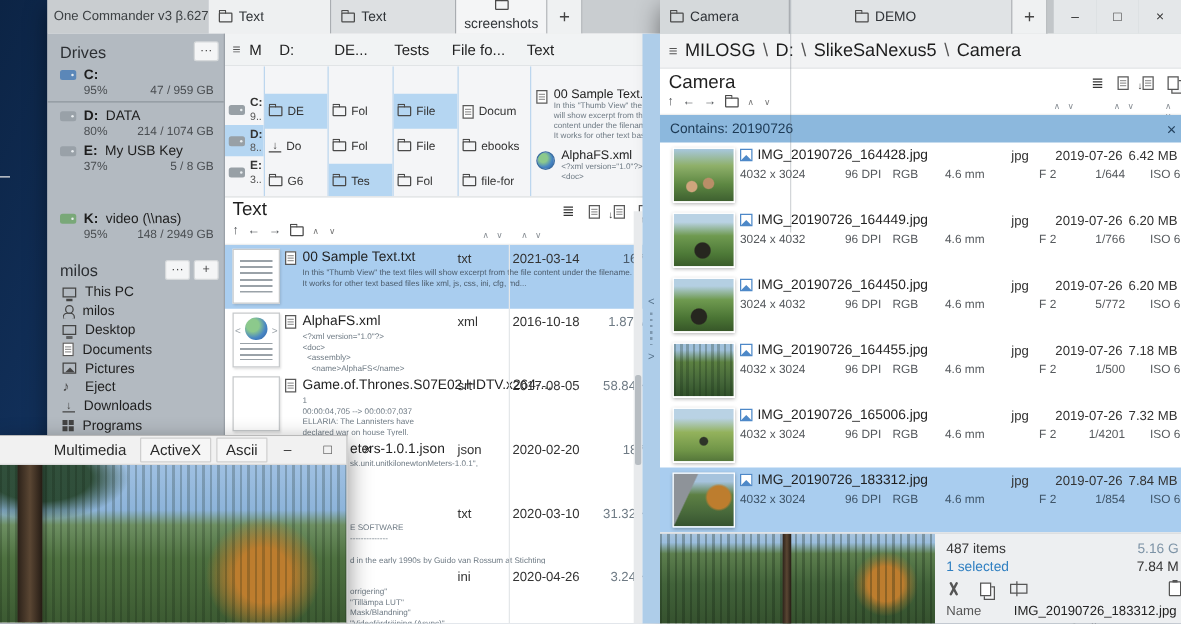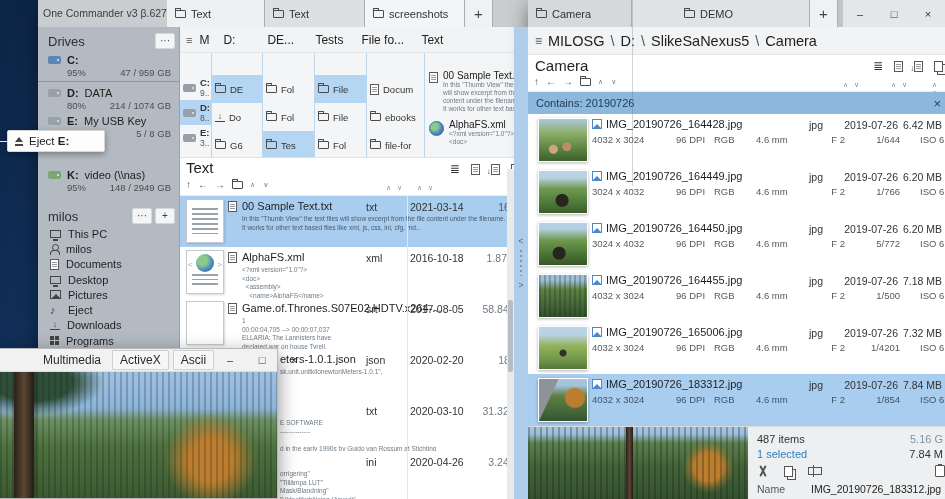--- a/index.html
+++ b/index.html
@@ -206,21 +206,21 @@
       <div class="wtitle">One Commander v3 β.627</div>
       <div id="ltabs" style="display:flex;">
           <div class="tab" style="width: 98px; background: rgb(238, 240, 241);">
             <span class="ico-folder"></span>
             <span class="lbl">Text</span>
           </div>
           <div class="tab" style="width: 100px; background: rgb(221, 224, 226);">
             <span class="ico-folder"></span>
             <span class="lbl">Text</span>
           </div>
-          <div class="tab" style="width: 100px; background: rgb(244, 245, 246);">
+          <div class="tab" style="width: 73px; background: rgb(244, 245, 246); flex-direction: column;">
             <span class="ico-folder"></span>
             <span class="lbl">screenshots</span>
           </div>
         </div>
       <div class="plusbtn">+</div>
     </div>
     <div id="lw-body">
 
       <div id="sidebar">
         <div class="sb-head">
@@ -284,26 +284,26 @@
         <div id="user-list">
             <div class="uitem">
               <span class="ico-pc"></span>
               <span>This PC</span>
             </div>
             <div class="uitem">
               <span class="ico-user"></span>
               <span>milos</span>
             </div>
             <div class="uitem">
+              <span class="ico-pc"></span>
+              <span>Desktop</span>
+            </div>
+            <div class="uitem">
               <span class="ico-page"></span>
               <span>Documents</span>
-            </div>
-            <div class="uitem">
-              <span class="ico-pc"></span>
-              <span>Desktop</span>
             </div>
             <div class="uitem">
               <span class="ico-img"></span>
               <span>Pictures</span>
             </div>
             <div class="uitem">
               <span style="font-size: 11px; color: rgb(68, 68, 68); width: 11px;">♪</span>
               <span>Eject</span>
             </div>
             <div class="uitem">
@@ -728,19 +728,15 @@
         <span class="wc">–</span>
         <span class="wc">□</span>
         <span class="wc">×</span>
       </div>
     </div>
     <div id="vimg">
         <div class="trunk"></div>
       </div>
   </div>
 
-  <div id="eject-tip">
-    <span class="ico-eject"></span>
-    <span><span>Eject </span><b>E:</b></span>
-  </div>
   <div id="tipline"></div>
 
 </div>
 
 </body></html>

